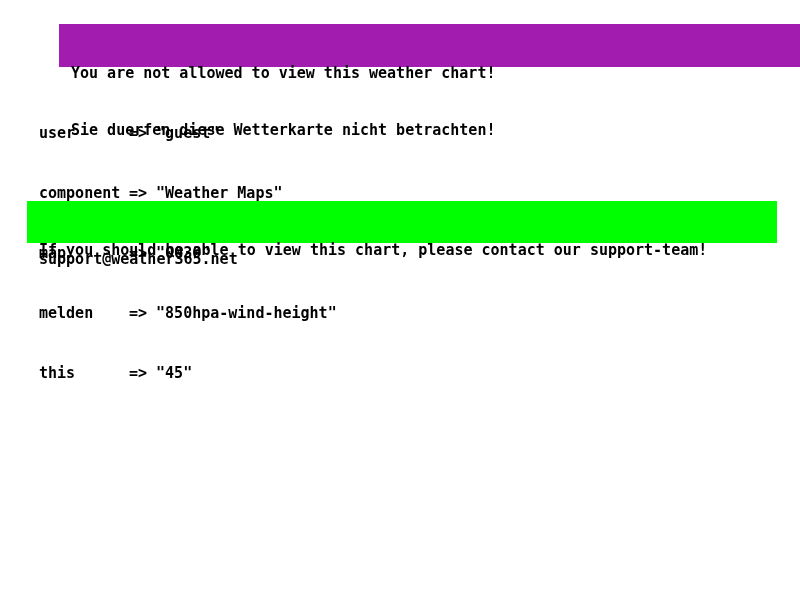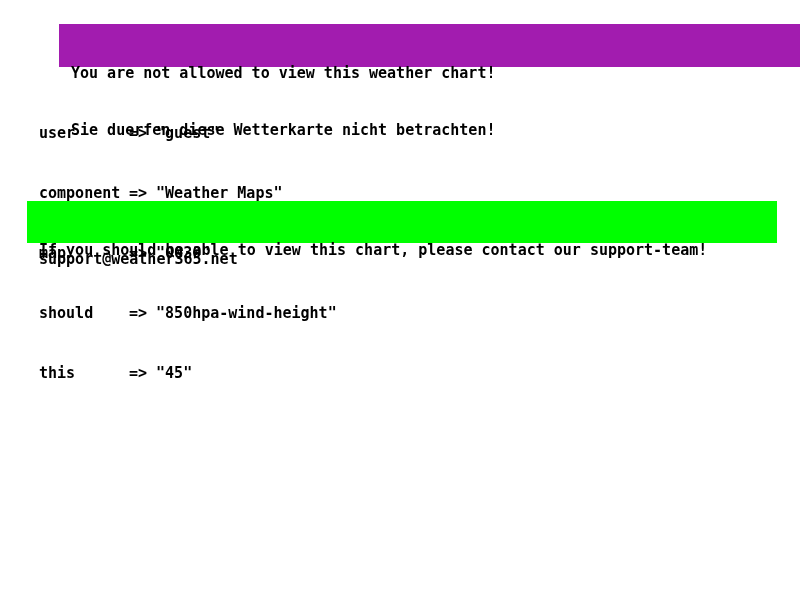--- a/index.html
+++ b/index.html
@@ -70,21 +70,21 @@
       <span class="kv-key">component</span>
       <span class="kv-arrow">=&gt;</span>
       <span class="kv-value">"Weather Maps"</span>
     </div>
     <div class="kv-row">
       <span class="kv-key">map</span>
       <span class="kv-arrow">=&gt;</span>
       <span class="kv-value">"0030"</span>
     </div>
     <div class="kv-row">
-      <span class="kv-key">should</span>
+      <span class="kv-key">melden</span>
       <span class="kv-arrow">=&gt;</span>
       <span class="kv-value">"850hpa-wind-height"</span>
     </div>
     <div class="kv-row">
       <span class="kv-key">this</span>
       <span class="kv-arrow">=&gt;</span>
       <span class="kv-value">"45"</span>
     </div>
   </div>
 

